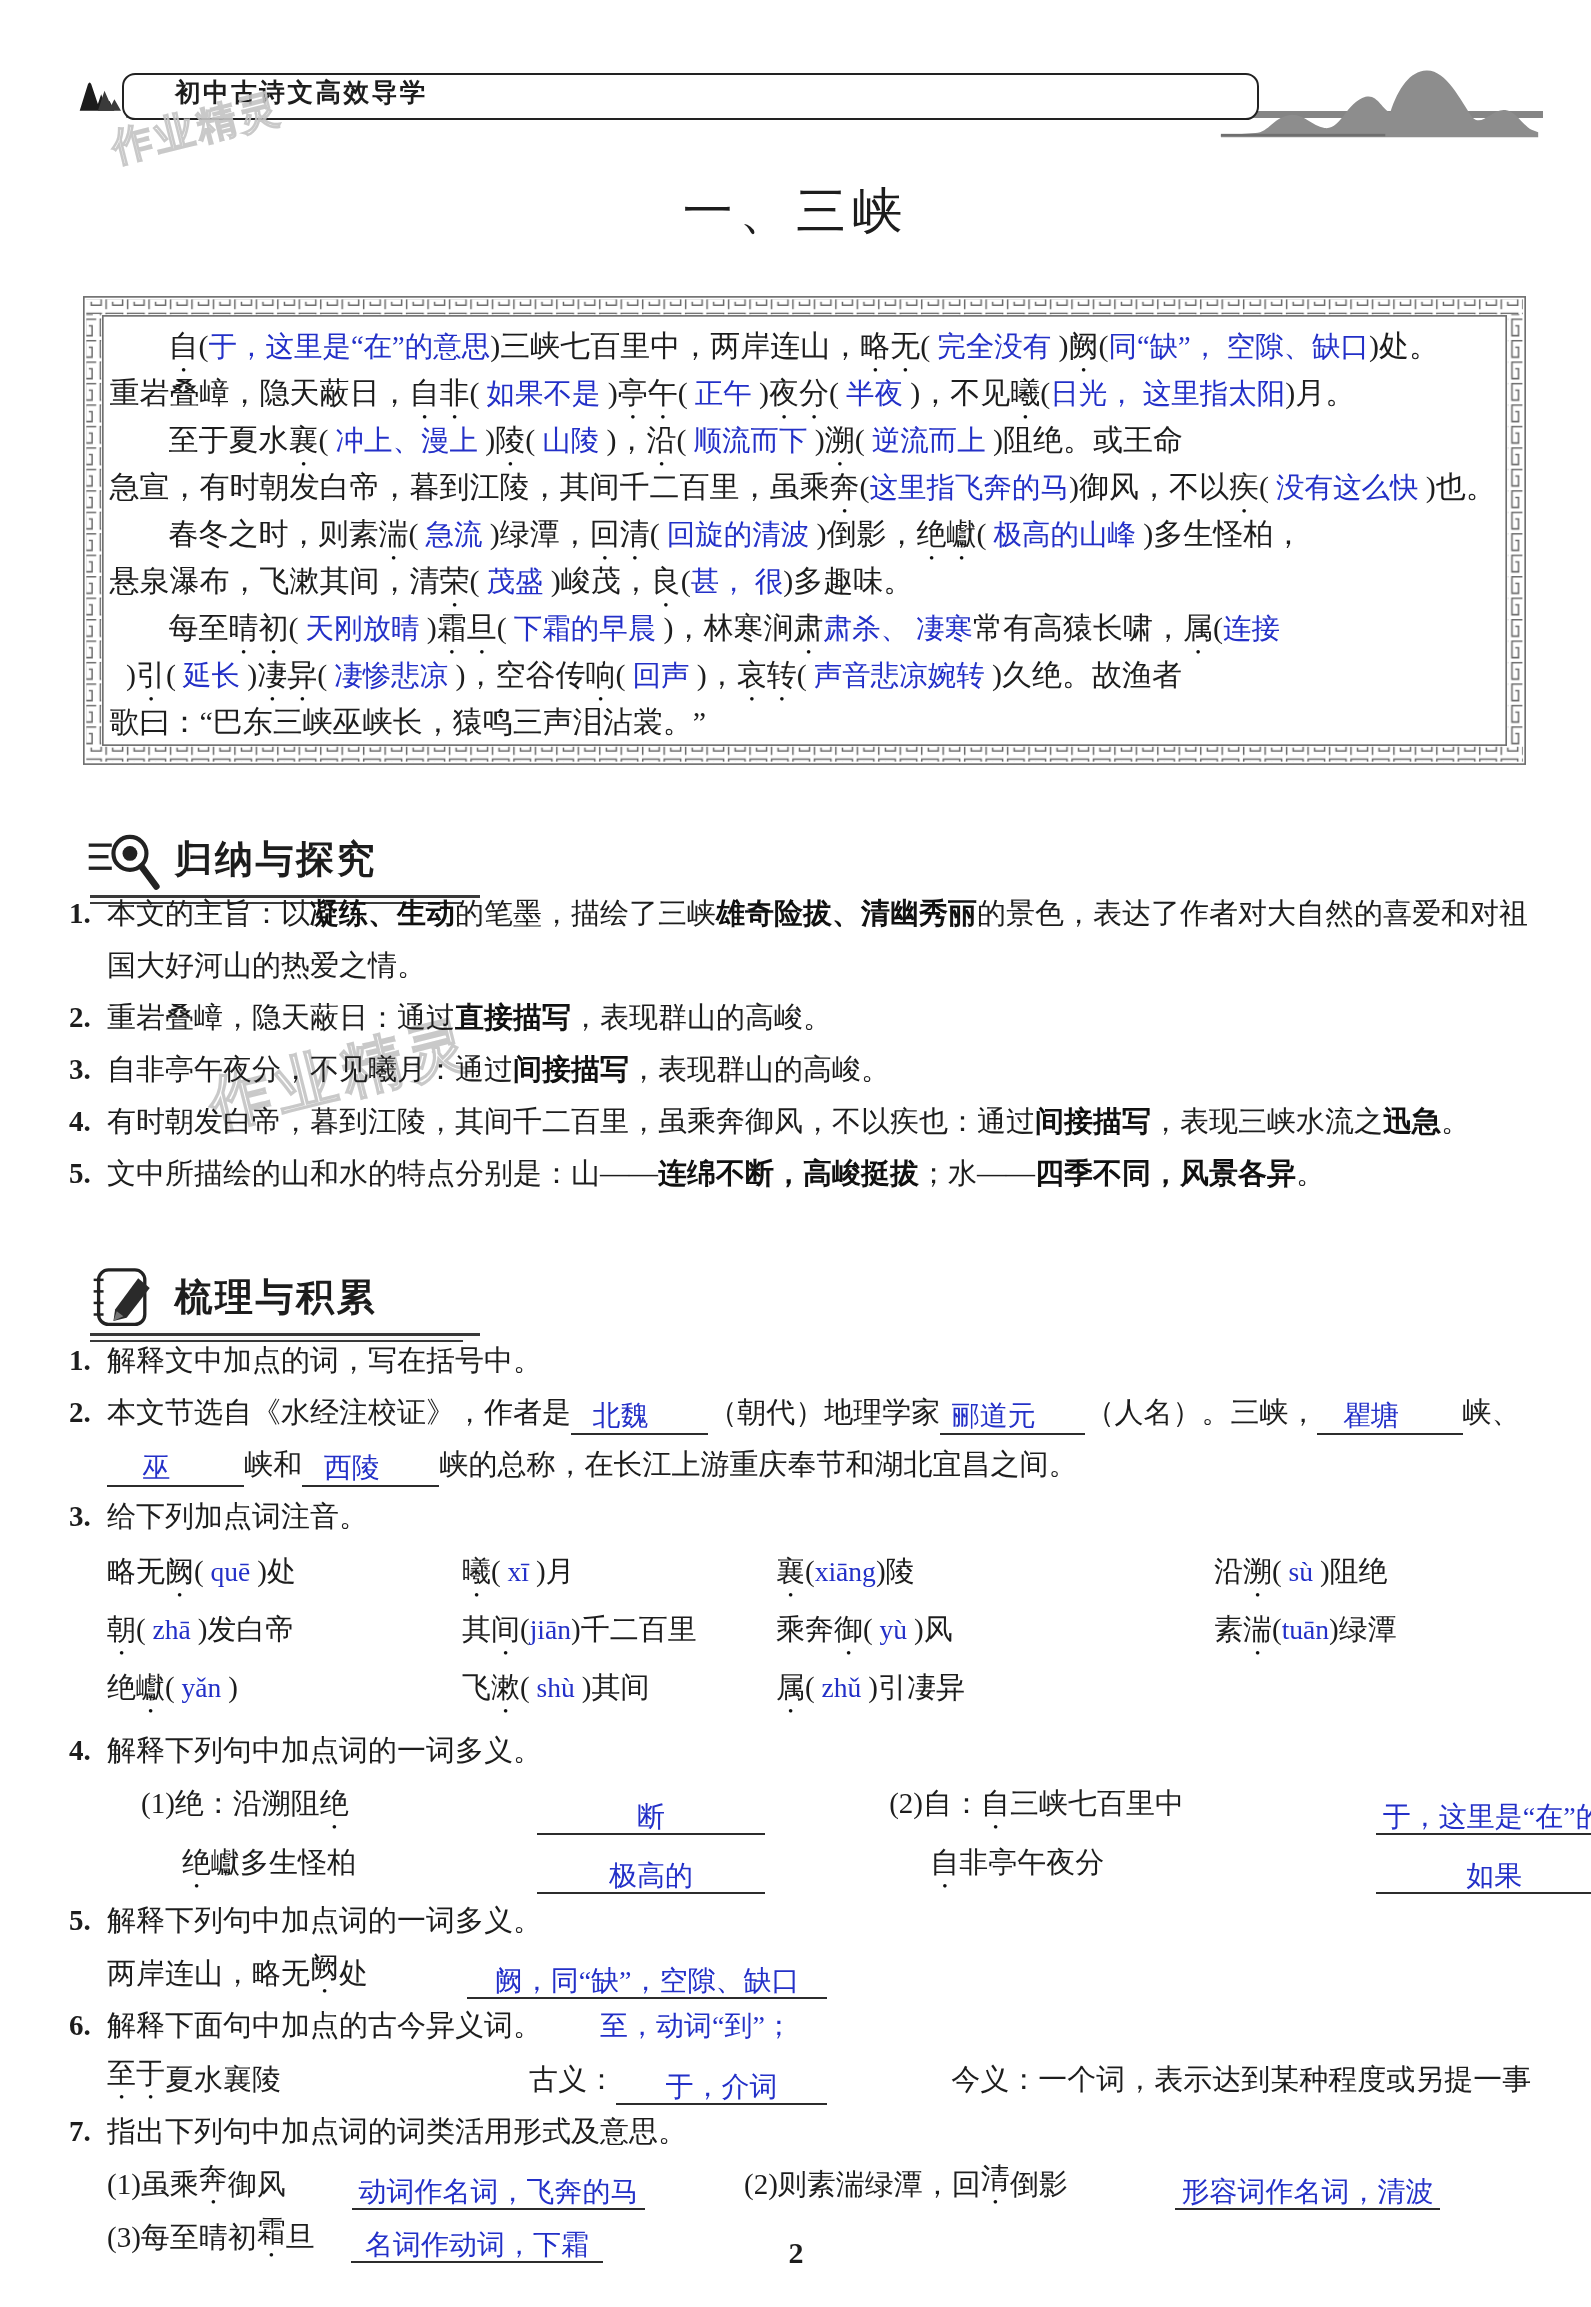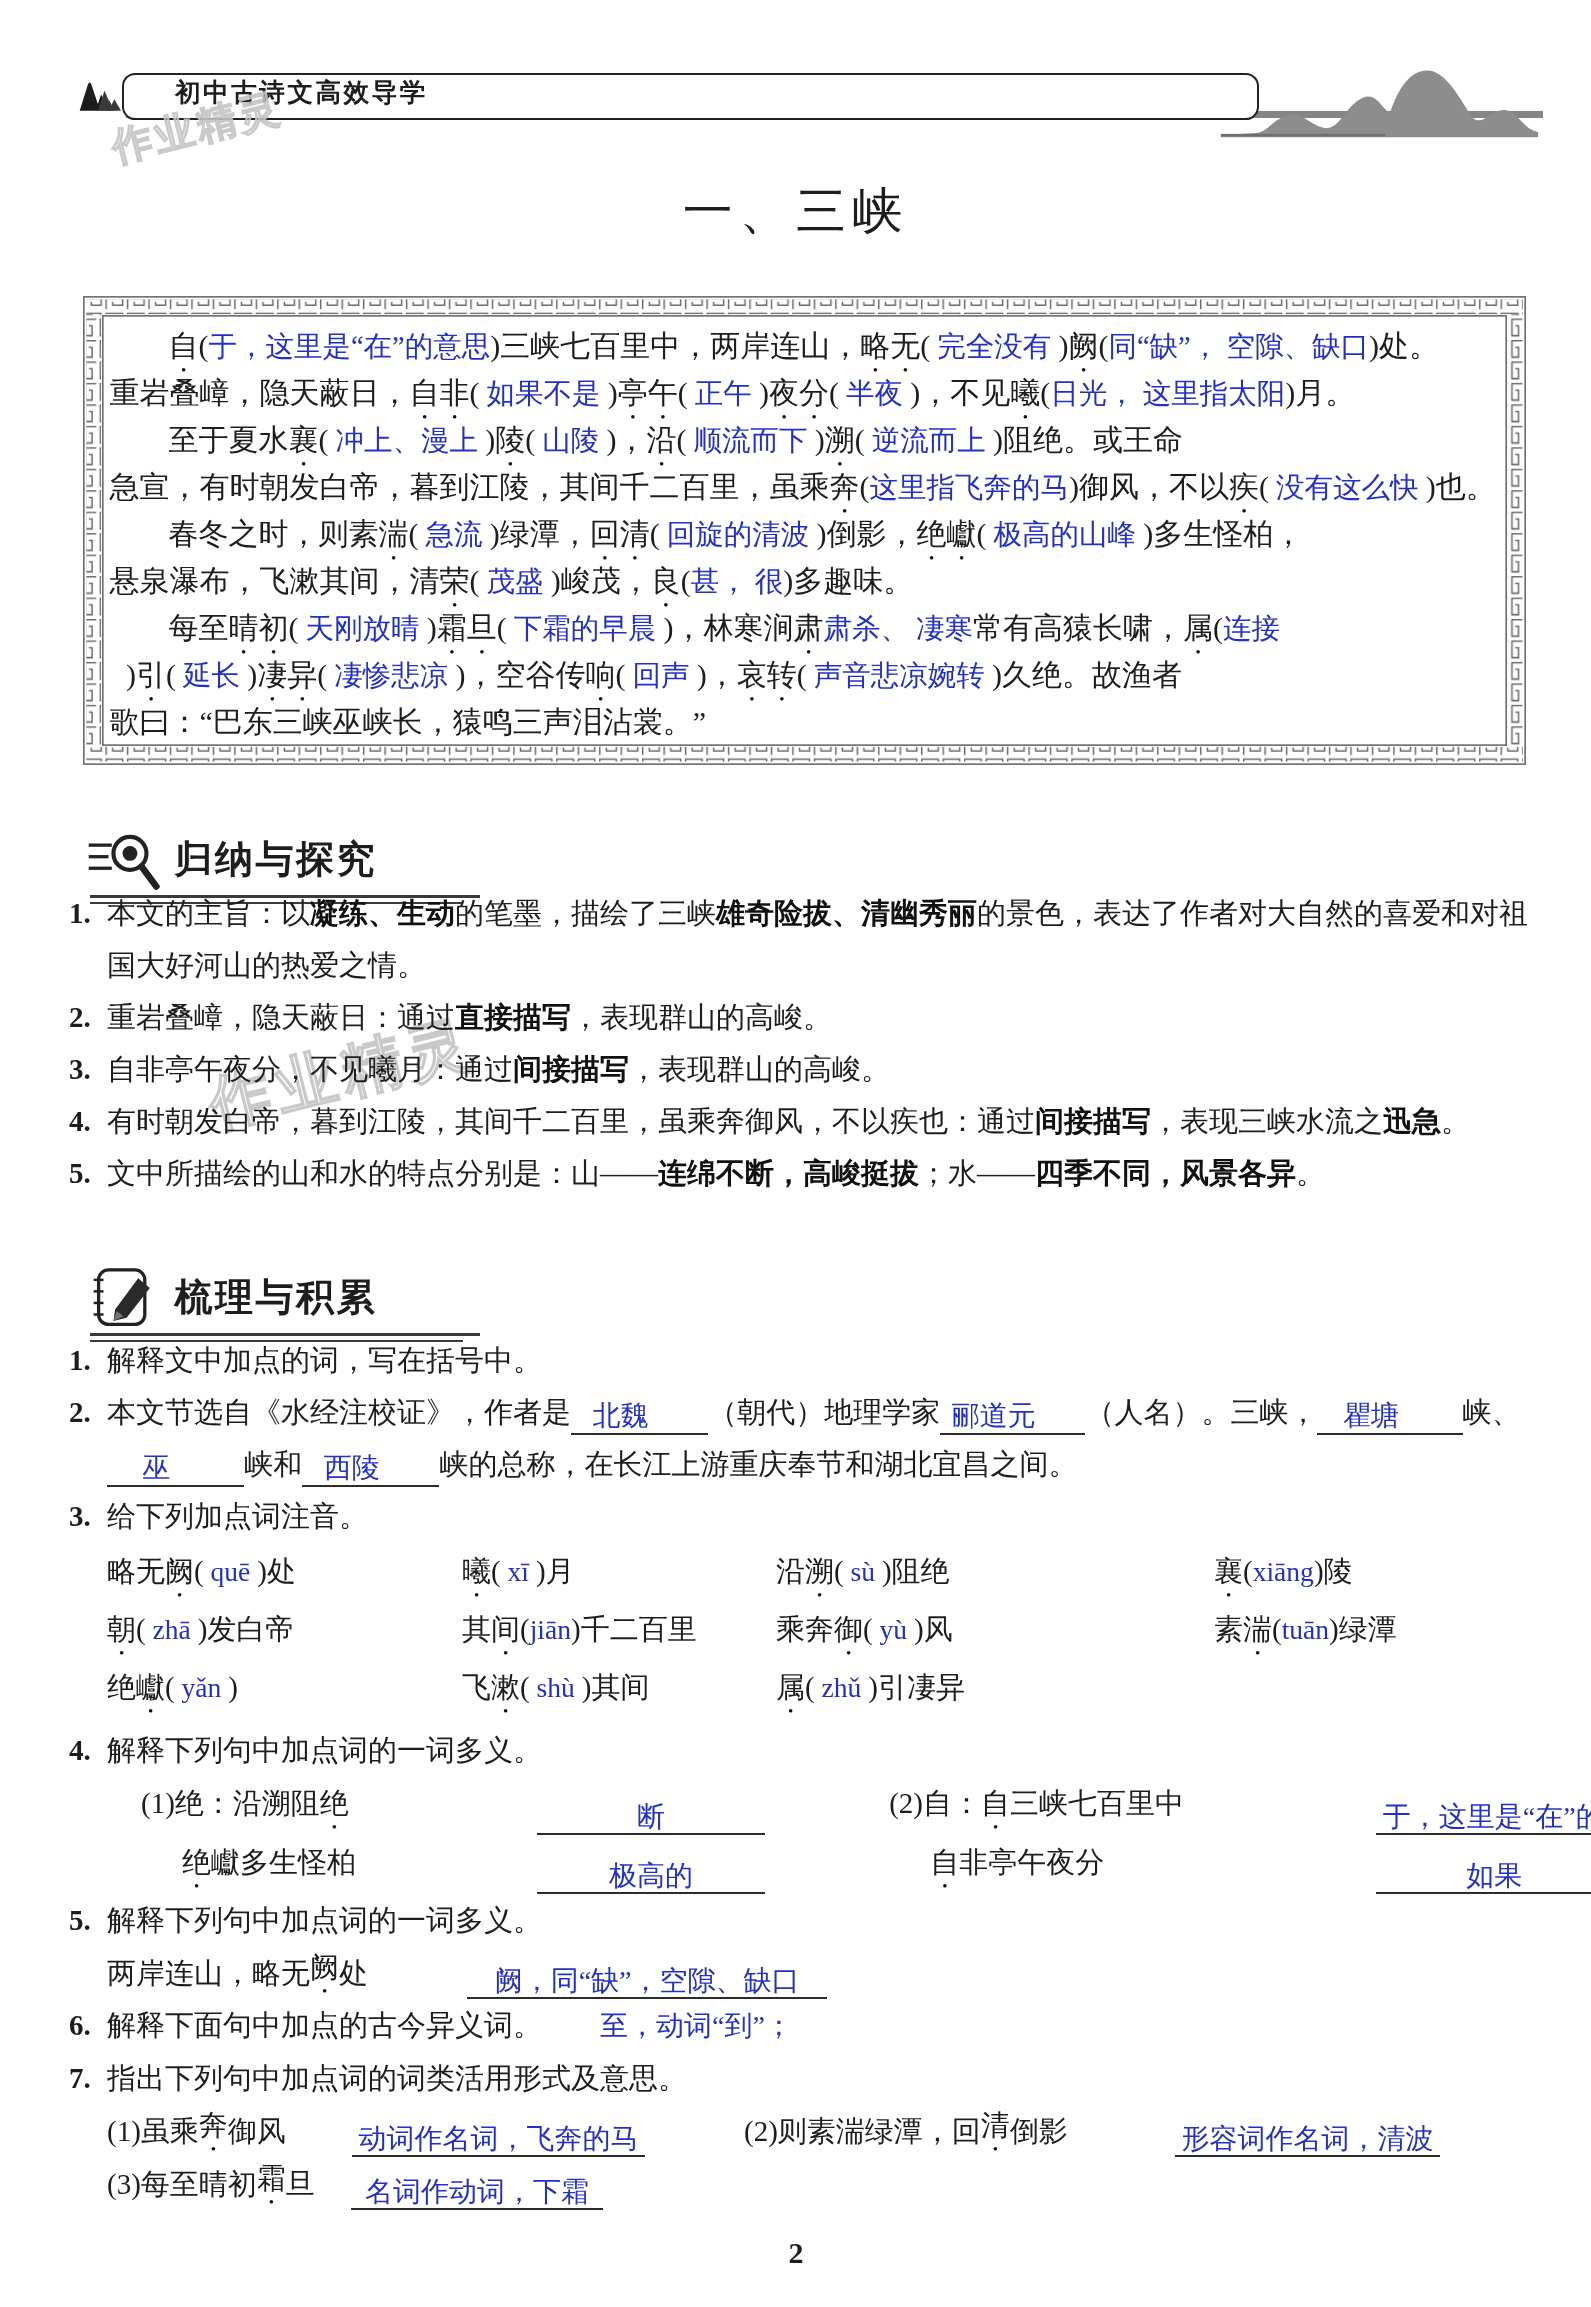--- a/index.html
+++ b/index.html
@@ -149,22 +149,22 @@
     <div class="hl hl1"></div>
     <div class="hl hl2"></div>
   </div>
   <div class="items" id="acc-items" style="top:1334px;">
       <div class="xitem"><span class="xno">1.</span><span class="sb">解释文中加点的词，写在括号中。</span></div>
       <div class="xitem"><span class="xno">2.</span><span class="sb">本文节选自《水经注校证》，作者是</span><span class="blank" style="min-width: 124px;"><span class="ans">北魏</span></span><span class="sb">（朝代）地理学家</span><span class="blank" style="min-width: 132px;"><span class="ans">郦道元</span></span><span class="sb">（人名）。三峡，</span><span class="blank" style="min-width: 132px;"><span class="ans">瞿塘</span></span><span class="sb">峡、</span><br><span class="blank" style="min-width: 124px;"><span class="ans">巫</span></span><span class="sb">峡和</span><span class="blank" style="min-width: 124px;"><span class="ans">西陵</span></span><span class="sb">峡的总称，在长江上游重庆奉节和湖北宜昌之间。</span></div>
       <div class="xitem"><span class="xno">3.</span><span class="sb">给下列加点词注音。</span></div>
       <div class="pygrid">
         <div class="pycell"><span class="sb">略无</span><span class="sb sd">阙</span><span class="sb">(</span><span class="su"> quē </span><span class="sb">)处</span></div>
         <div class="pycell"><span class="sb sd">曦</span><span class="sb">(</span><span class="su"> xī </span><span class="sb">)月</span></div>
+        <div class="pycell"><span class="sb sd">襄</span><span class="sb">(</span><span class="su">xiāng</span><span class="sb">)陵</span></div>
         <div class="pycell"><span class="sb">沿</span><span class="sb sd">溯</span><span class="sb">(</span><span class="su"> sù </span><span class="sb">)阻绝</span></div>
-        <div class="pycell"><span class="sb sd">襄</span><span class="sb">(</span><span class="su">xiāng</span><span class="sb">)陵</span></div>
         <div class="pycell"><span class="sb sd">朝</span><span class="sb">(</span><span class="su"> zhā </span><span class="sb">)发白帝</span></div>
         <div class="pycell"><span class="sb">其</span><span class="sb sd">间</span><span class="sb">(</span><span class="su">jiān</span><span class="sb">)千二百里</span></div>
         <div class="pycell"><span class="sb">乘奔</span><span class="sb sd">御</span><span class="sb">(</span><span class="su"> yù </span><span class="sb">)风</span></div>
         <div class="pycell"><span class="sb">素</span><span class="sb sd">湍</span><span class="sb">(</span><span class="su">tuān</span><span class="sb">)绿潭</span></div>
         <div class="pycell"><span class="sb">绝</span><span class="sb sd">巘</span><span class="sb">(</span><span class="su"> yǎn </span><span class="sb">)</span></div>
         <div class="pycell"><span class="sb">飞</span><span class="sb sd">漱</span><span class="sb">(</span><span class="su"> shù </span><span class="sb">)其间</span></div>
         <div class="pycell"><span class="sb sd">属</span><span class="sb">(</span><span class="su"> zhǔ </span><span class="sb">)引凄异</span></div>
         <div></div>
       </div>
       <div class="xitem"><span class="xno">4.</span><span class="sb">解释下列句中加点词的一词多义。</span></div>
@@ -182,20 +182,29 @@
       </div>
       <div class="xitem"><span class="xno">5.</span><span class="sb">解释下列句中加点词的一词多义。</span></div>
       <div class="wrow">
         <span class="sb">两岸连山，略无</span>
         <span class="sb sd">阙</span>
         <span class="sb">处</span>
         <span class="spc" style="width: 99px;"></span>
         <span class="blank" style="min-width: 347px;"><span class="ans">阙，同“缺”，空隙、缺口</span></span>
       </div>
       <div class="xitem"><span class="xno">6.</span><span class="sb">解释下面句中加点的古今异义词。</span><span class="aside">至，动词“到”；</span></div>
+      <div class="wrow">
+        <span class="sb sd">至于</span>
+        <span class="sb">夏水襄陵</span>
+        <span class="spc" style="width: 248px;"></span>
+        <span class="sb">古义：</span>
+        <span class="blank" style="min-width: 198px;"><span class="ans">于，介词</span></span>
+        <span class="spc" style="width: 124px;"></span>
+        <span class="sb">今义：一个词，表示达到某种程度或另提一事</span>
+      </div>
       <div class="xitem"><span class="xno">7.</span><span class="sb">指出下列句中加点词的词类活用形式及意思。</span></div>
       <div class="wrow">
         <span class="sb">(1)虽乘</span>
         <span class="sb sd">奔</span>
         <span class="sb">御风</span>
         <span class="spc" style="width: 66px;"></span>
         <span class="blank" style="min-width: 239px;"><span class="ans">动词作名词，飞奔的马</span></span>
         <span class="spc" style="width: 99px;"></span>
         <span class="sb">(2)则素湍绿潭，回</span>
         <span class="sb sd">清</span>

